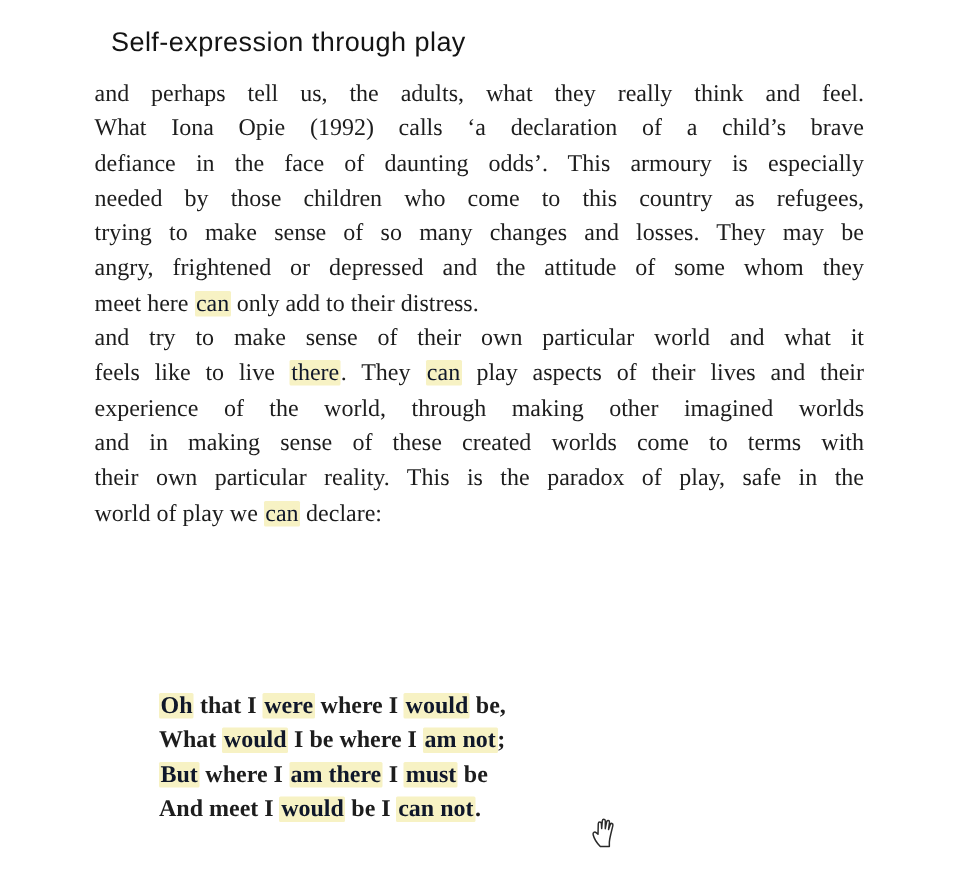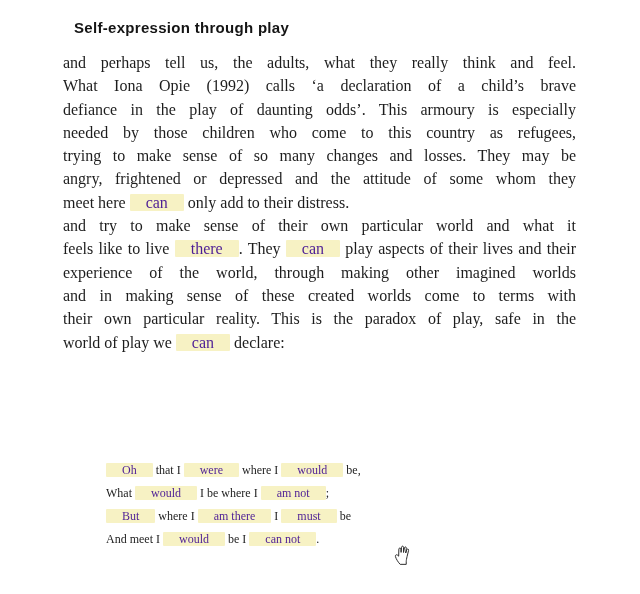--- a/index.html
+++ b/index.html
@@ -10,22 +10,22 @@
     background: #ffffff;
     overflow: hidden;
     font-family: "Liberation Serif", serif;
   }
   .heading {
     position: absolute;
     left: 74px;
     top: 16px;
     margin: 0;
     font-family: "Liberation Sans", sans-serif;
-    font-weight: bold;
-    font-size: 15px;
+    font-weight: normal;
+    font-size: 18px;
     line-height: 24px;
     letter-spacing: 0.3px;
     color: #141414;
   }
   .body-text {
     position: absolute;
     left: 63px;
     top: 51px;
     width: 513px;
     font-size: 16px;
@@ -35,28 +35,29 @@
   .line { display: block; }
   .line.just {
     text-align: justify;
     text-align-last: justify;
   }
   .line.indent { text-indent: 16px; }
   .poem {
     position: absolute;
     left: 106px;
     top: 459px;
-    font-size: 12px;
+    font-size: 16px;
     line-height: 23px;
     color: #1d1d1d;
+    font-weight: bold;
   }
   .hl {
-    color: #4c1d95;
+    color: #0f172a;
     background: #f7f2c4;
-    padding: 0 16px;
+    padding: 0 1px;
     border-radius: 1px;
   }
   .cursor {
     position: absolute;
     left: 393px;
     top: 542px;
     width: 18px;
     height: 24px;
   }
 </style>
@@ -64,21 +65,21 @@
 <body>
 
 <div class="page">
 
   <h1 class="heading">Self-expression through play</h1>
 
   <div class="body-text">
       <div>
         <div class="line just"><span>and perhaps tell us, the adults, what they really think and feel.</span></div>
         <div class="line just"><span>What Iona Opie (1992) calls ‘a declaration of a child’s brave</span></div>
-        <div class="line just"><span>defiance in the play of daunting odds’. This armoury is especially</span></div>
+        <div class="line just"><span>defiance in the face of daunting odds’. This armoury is especially</span></div>
         <div class="line just"><span>needed by those children who come to this country as refugees,</span></div>
         <div class="line just"><span>trying to make sense of so many changes and losses. They may be</span></div>
         <div class="line just"><span>angry, frightened or depressed and the attitude of some whom they</span></div>
         <div class="line"><span>meet here </span><span class="hl">can</span><span> only add to their distress.</span></div>
       </div>
       <div>
         <div class="line just"><span>and try to make sense of their own particular world and what it</span></div>
         <div class="line just"><span>feels like to live </span><span class="hl">there</span><span>. They </span><span class="hl">can</span><span> play aspects of their lives and their</span></div>
         <div class="line just"><span>experience of the world, through making other imagined worlds</span></div>
         <div class="line just"><span>and in making sense of these created worlds come to terms with</span></div>

